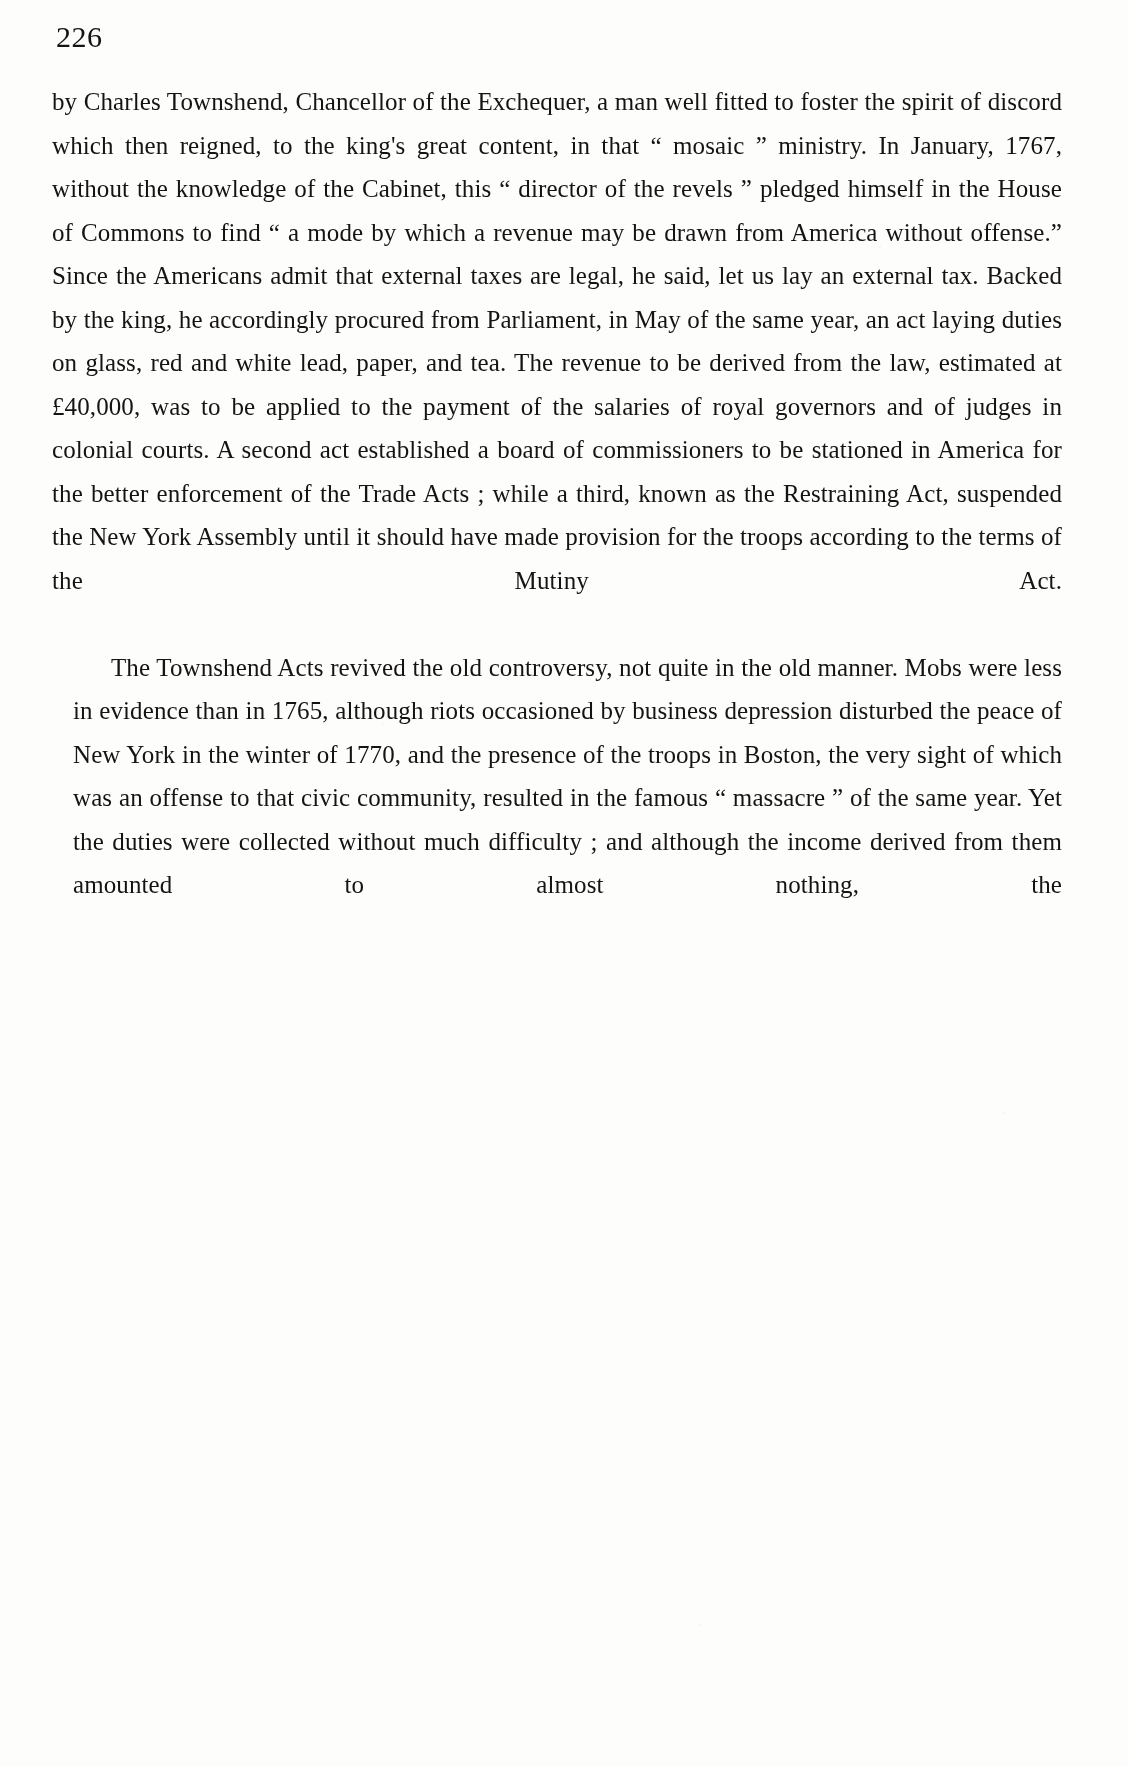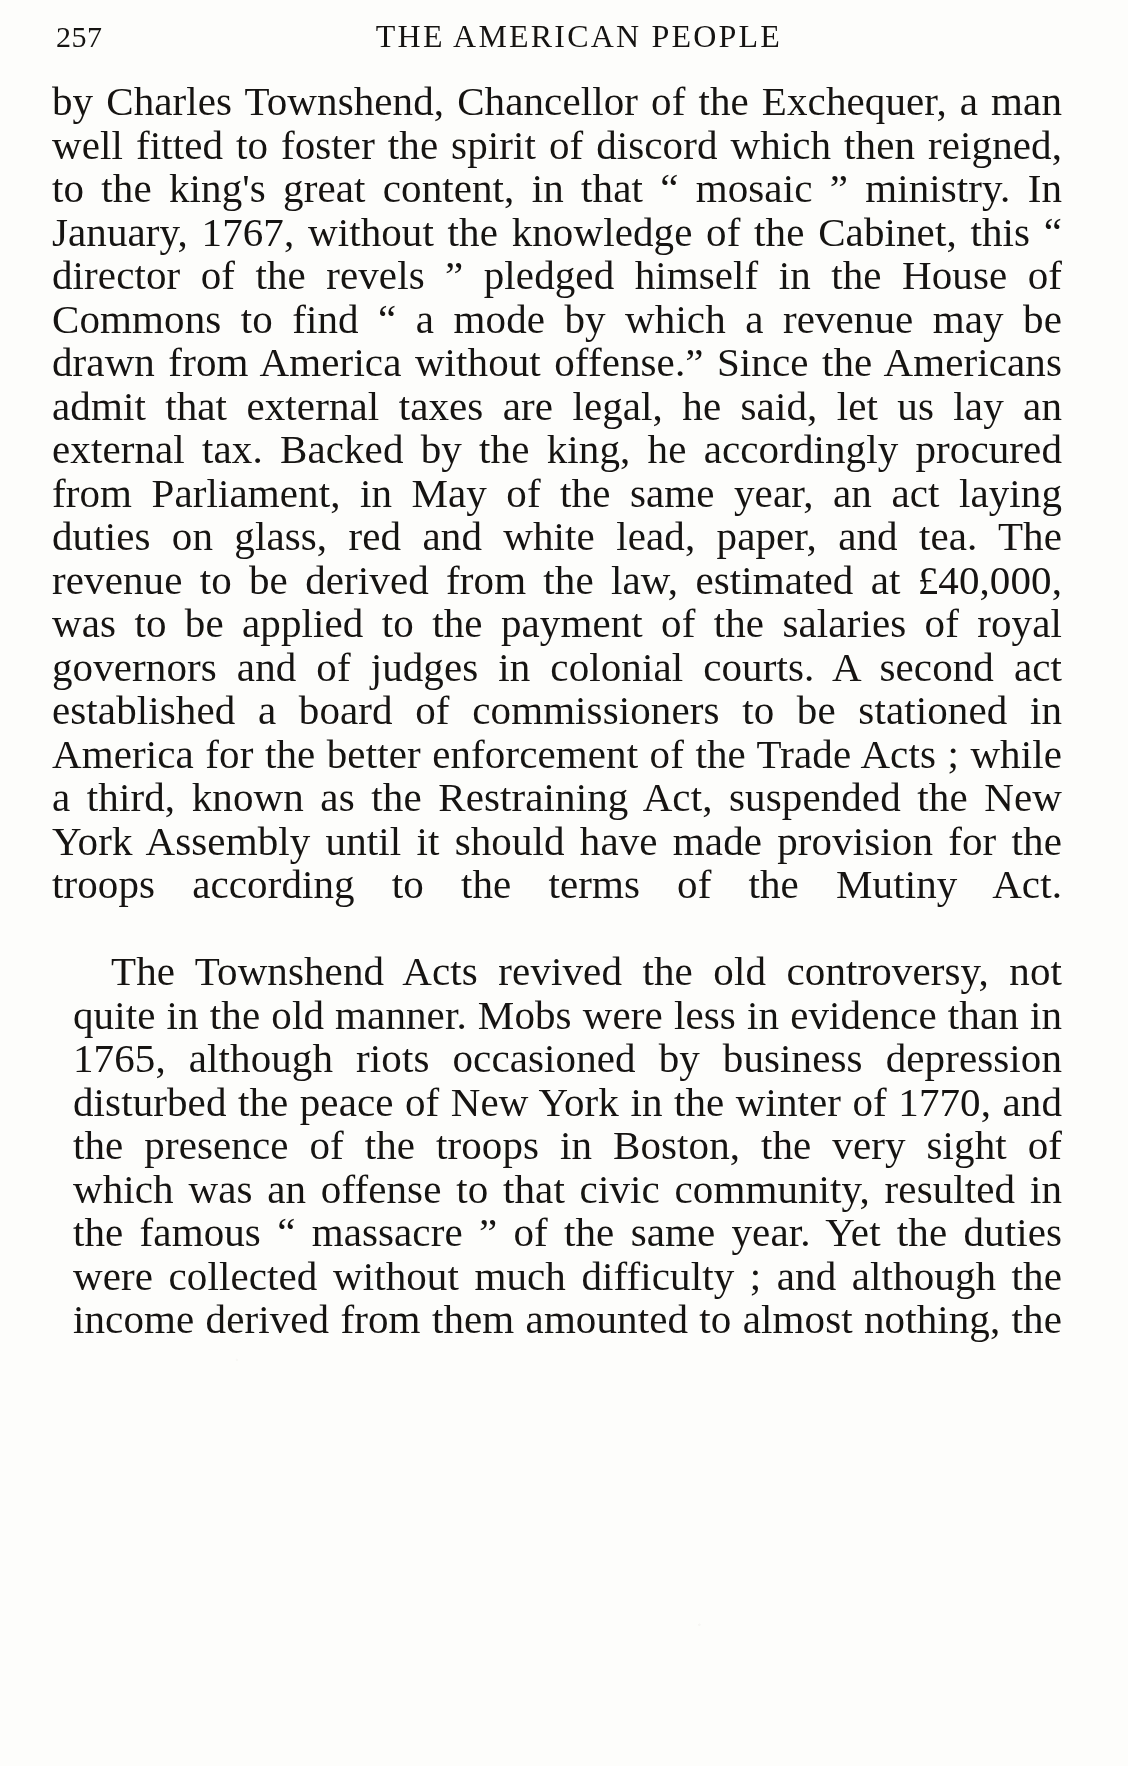--- a/index.html
+++ b/index.html
@@ -60,21 +60,21 @@
     letter-spacing: 2.2px;
     padding-left: 30px;
   }
 
   
   .body-text {
     margin-top: 6px;
     width: 1010px;
   }
   .para {
-    font-size: 41px;
+    font-size: 25px;
     line-height: 43.5px;
     text-align: justify;
     text-justify: inter-word;
     margin: 0;
     letter-spacing: 0.1px;
   }
   .para.indent {
     text-indent: 38px;
   }
   .para + .para {
@@ -88,22 +88,21 @@
     width: 100%;
   }
 </style>
 </head>
 <body>
 
 <div class="page">
   <div class="content">
 
     <div class="running-head">
-      <span class="folio">257</span>
-      <span class="head-title">THE AMERICAN PEOPLE</span>
+      <span class="folio">226</span>
     </div>
 
     <div class="body-text">
       <p class="para">by Charles Townshend, Chancellor of the Exchequer, a man well fitted to foster the spirit of discord which then reigned, to the king's great content, in that “ mosaic ” ministry. In January, 1767, without the knowledge of the Cabinet, this “ director of the revels ” pledged himself in the House of Commons to find “ a mode by which a revenue may be drawn from America without offense.” Since the Americans admit that external taxes are legal, he said, let us lay an external tax. Backed by the king, he accordingly procured from Parliament, in May of the same year, an act laying duties on glass, red and white lead, paper, and tea. The revenue to be derived from the law, estimated at £40,000, was to be applied to the payment of the salaries of royal governors and of judges in colonial courts. A second act established a board of commissioners to be stationed in America for the better enforcement of the Trade Acts ; while a third, known as the Restraining Act, suspended the New York Assembly until it should have made provision for the troops according to the terms of the Mutiny Act.</p>
       <p class="para indent">The Townshend Acts revived the old controversy, not quite in the old manner. Mobs were less in evidence than in 1765, although riots occasioned by business depression disturbed the peace of New York in the winter of 1770, and the presence of the troops in Boston, the very sight of which was an offense to that civic community, resulted in the famous “ massacre ” of the same year. Yet the duties were collected without much difficulty ; and although the income derived from them amounted to almost nothing, the</p>
     </div>
 
   </div>
 </div>
 

